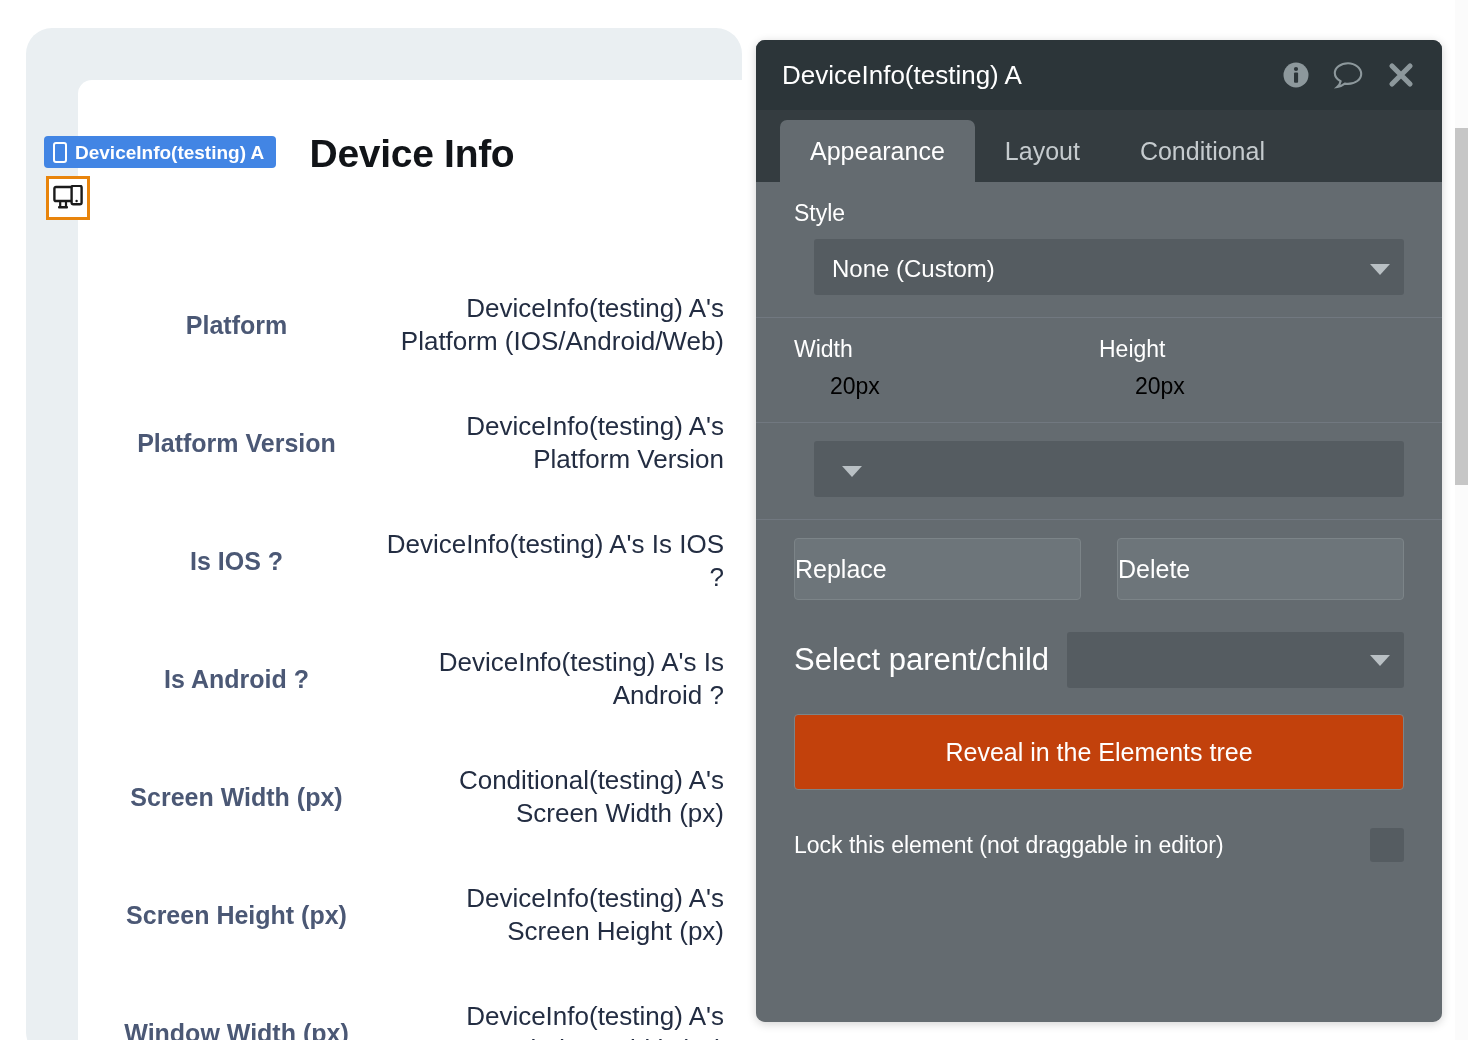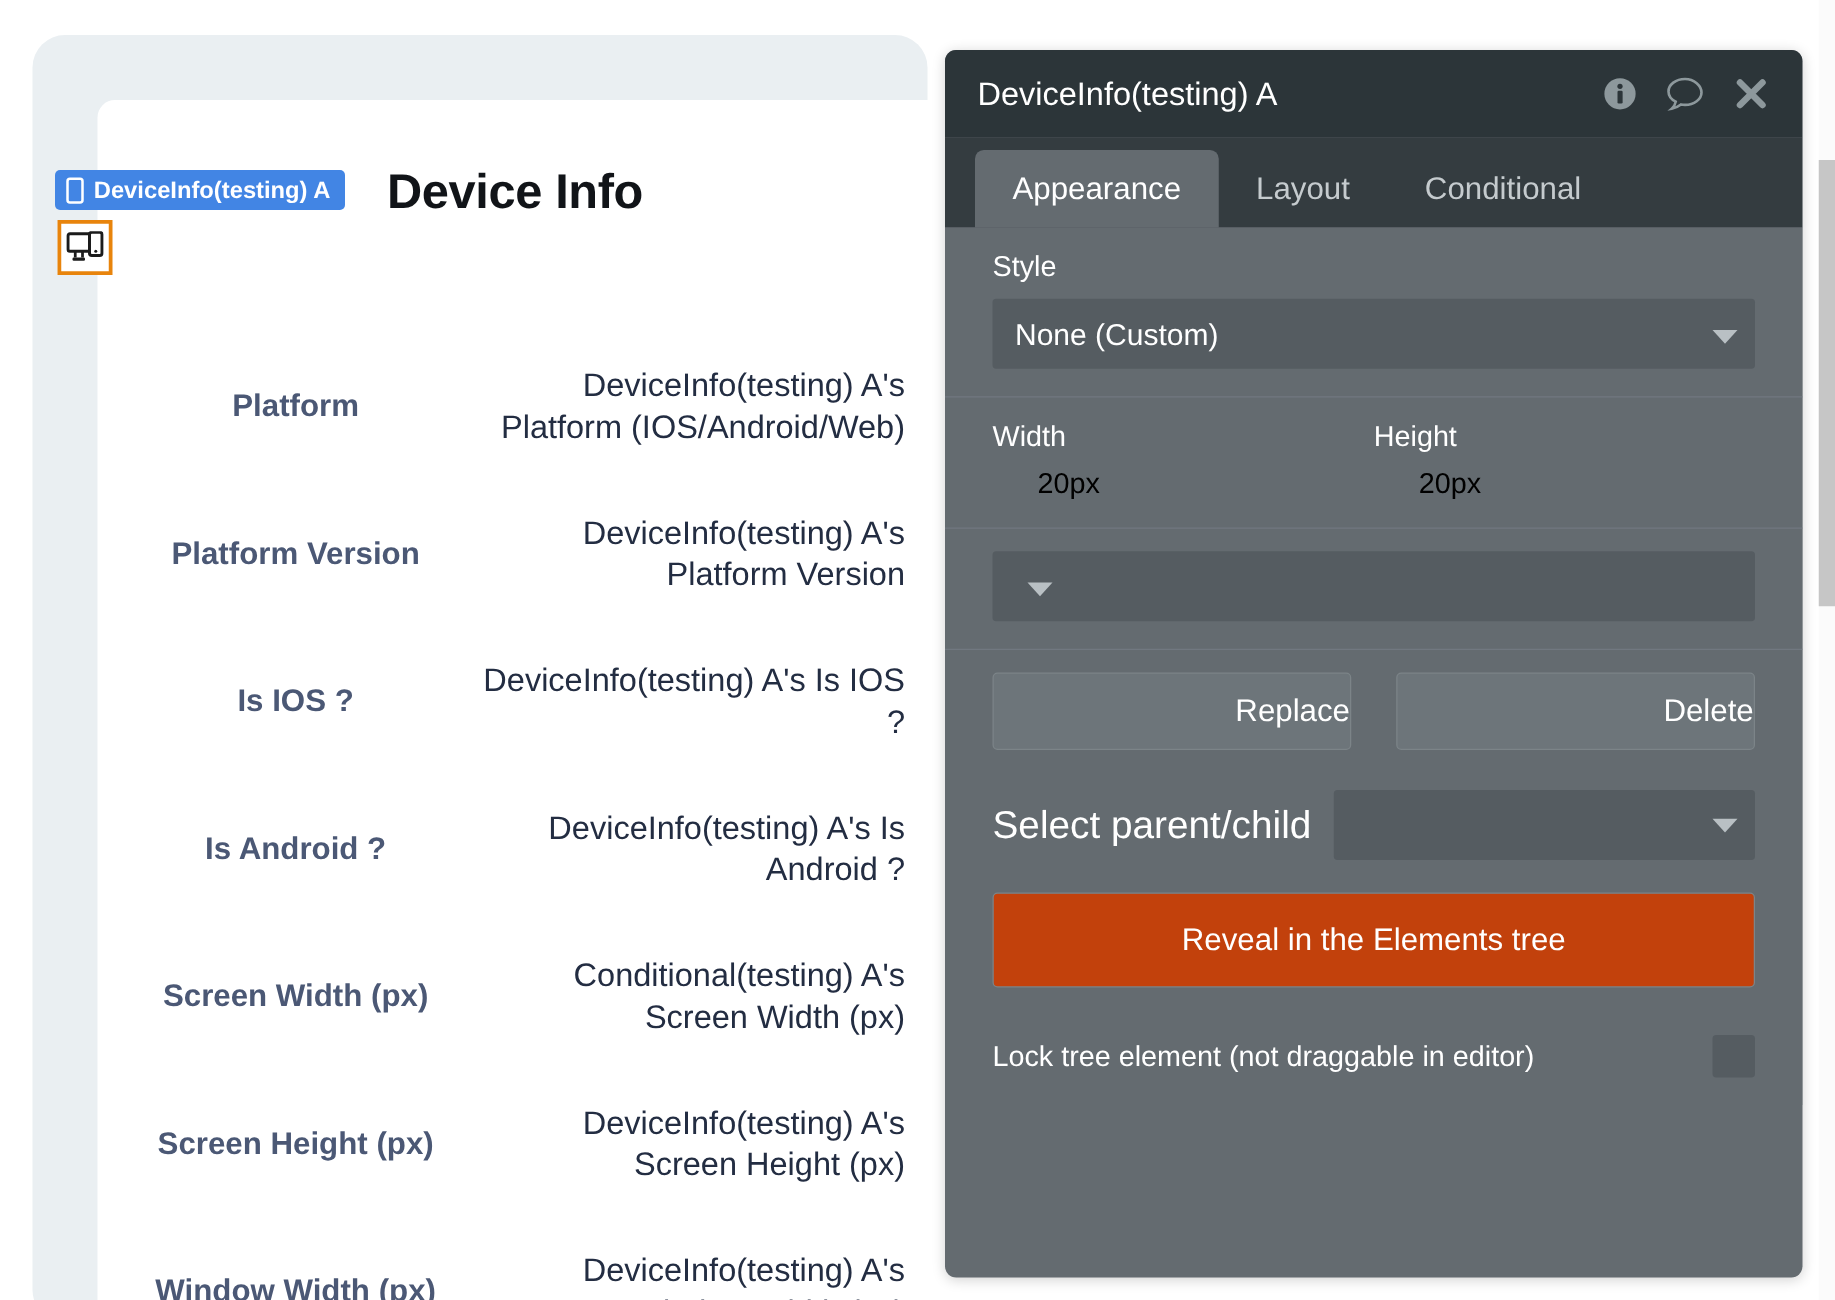--- a/index.html
+++ b/index.html
@@ -126,21 +126,21 @@
   .section.noborder { border-bottom: none; }
 
   .field-label { color: #ffffff; font-size: 23px; margin-bottom: 12px; }
   .field-sublabel { color: #000000; font-size: 23px; margin-left: 36px; }
 
   .select {
     height: 56px; background: #555c61;
     border-radius: 3px;
     display: flex; align-items: center;
     padding: 4px 14px 0 18px;
-    color: #ffffff; font-size: 24px;
+    color: #ffffff; font-size: 24px; margin-left: 20px;
   }
   .select .sel-text { flex: 1 1 auto; white-space: nowrap; overflow: hidden; }
   .caret {
     width: 0; height: 0;
     border-left: 10px solid transparent;
     border-right: 10px solid transparent;
     border-top: 11px solid #b9c0c4;
     margin-left: 10px;
   }
 
@@ -149,21 +149,21 @@
   .dim-col .field-label { margin-bottom: 10px; }
 
   .btn-row { display: flex; gap: 36px; }
   .btn {
     flex: 1 1 50%;
     height: 62px;
     background: #6d757a;
     border: 1px solid #7c8488;
     border-radius: 4px;
     color: #ffffff; font-size: 25px;
-    display: flex; align-items: center; justify-content: flex-end;
+    display: flex; align-items: center; justify-content: flex-start;
   }
   .btn-wide {
     height: 76px; width: 100%;
     background: #c2410c;
     border: 1px solid #7c8488;
     border-radius: 4px;
     color: #ffffff; font-size: 25px;
     display: flex; align-items: center; justify-content: center;
   }
 
@@ -333,21 +333,21 @@
           </div>
         </div>
 
         <div style="margin-top:26px;">
           <div class="btn-wide">
             <span>Reveal in the Elements tree</span>
           </div>
         </div>
 
         <div class="lock-row" style="margin-top:32px;">
-          <span class="lock-label">Lock tree element (not draggable in editor)</span>
+          <span class="lock-label">Lock this element (not draggable in editor)</span>
           <span class="checkbox"></span>
         </div>
       </div>
 
     </div>
   </div>
 
   <div class="scroll-track">
     <div class="scroll-thumb"></div>
   </div>

